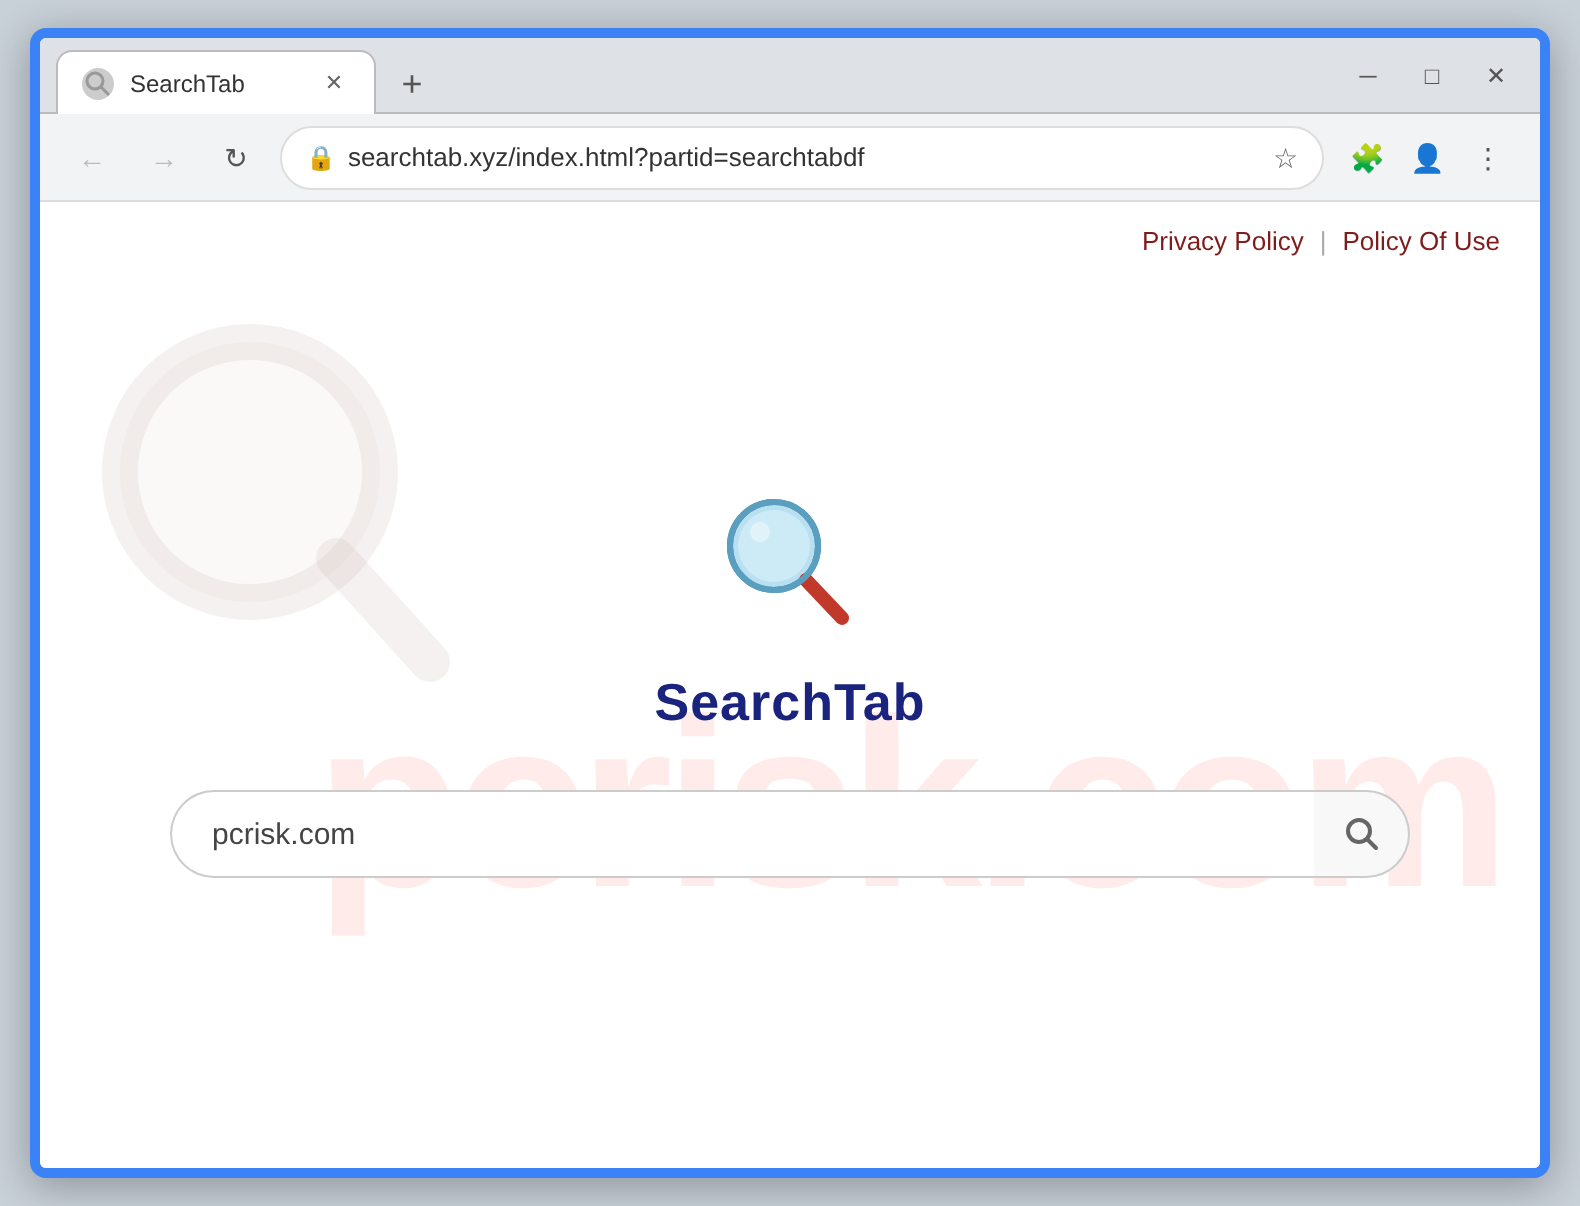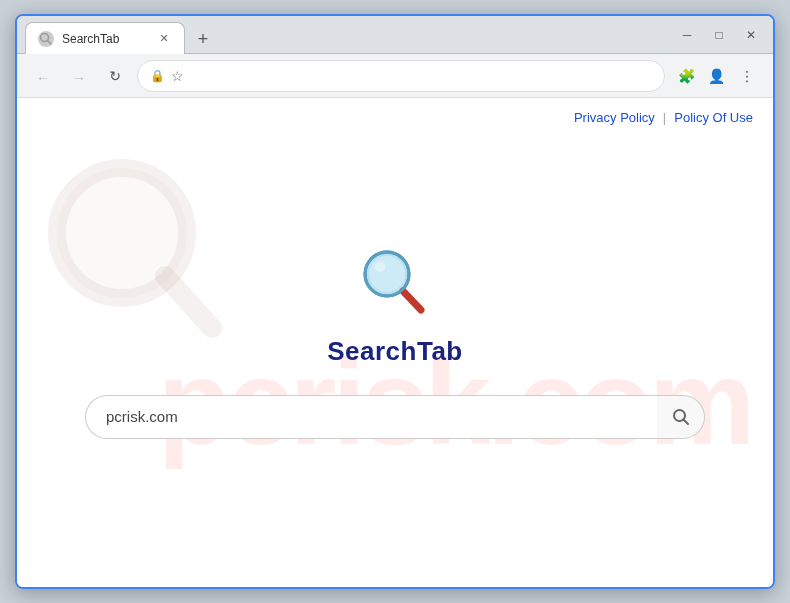--- a/index.html
+++ b/index.html
@@ -13,21 +13,21 @@
     }
     .browser-window {
       width: 760px;
       height: 575px;
       background: #fff;
       border-radius: 8px;
       box-shadow: 0 4px 20px rgba(0,0,0,0.3);
       display: flex;
       flex-direction: column;
       overflow: hidden;
-      border: 2px solid #3b82f6;
+      border: 5px solid #3b82f6;
     }
     
     .title-bar {
       background: #dee1e6;
       height: 38px;
       display: flex;
       align-items: center;
       padding: 0 8px;
       gap: 0;
       border-bottom: 1px solid #bbb;
@@ -180,21 +180,21 @@
       display: flex;
       justify-content: flex-end;
       padding: 12px 20px 0 20px;
       gap: 8px;
       font-size: 13px;
       color: #555;
       position: relative;
       z-index: 2;
     }
     .top-links a {
-      color: #1d4ed8;
+      color: #7f1d1d;
       text-decoration: none;
       cursor: pointer;
       text-align: center;
     }
     .top-links .separator {
       color: #aaa;
     }
     
     .watermark {
       position: absolute;
@@ -298,20 +298,21 @@
       <div class="win-btn close">✕</div>
     </div>
   </div>
 
   <div class="nav-bar">
     <div class="nav-btn disabled">←</div>
     <div class="nav-btn disabled">→</div>
     <div class="nav-btn">↻</div>
     <div class="address-bar">
       <span class="lock-icon">🔒</span>
+      <span class="address-text">searchtab.xyz/index.html?partid=searchtabdf</span>
       <span class="star-icon">☆</span>
     </div>
     <div class="nav-right-btns">
       <div class="nav-btn">🧩</div>
       <div class="nav-btn">👤</div>
       <div class="nav-btn">⋮</div>
     </div>
   </div>
 
   <div class="page-content">

